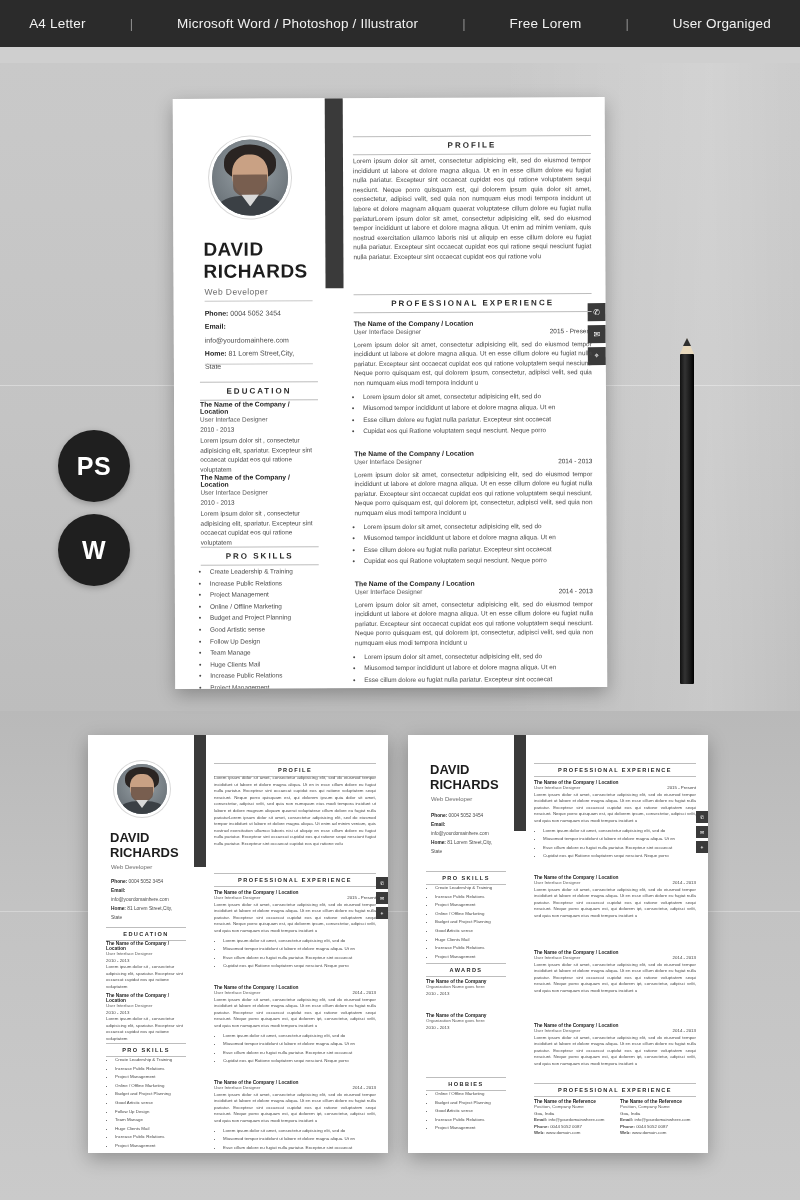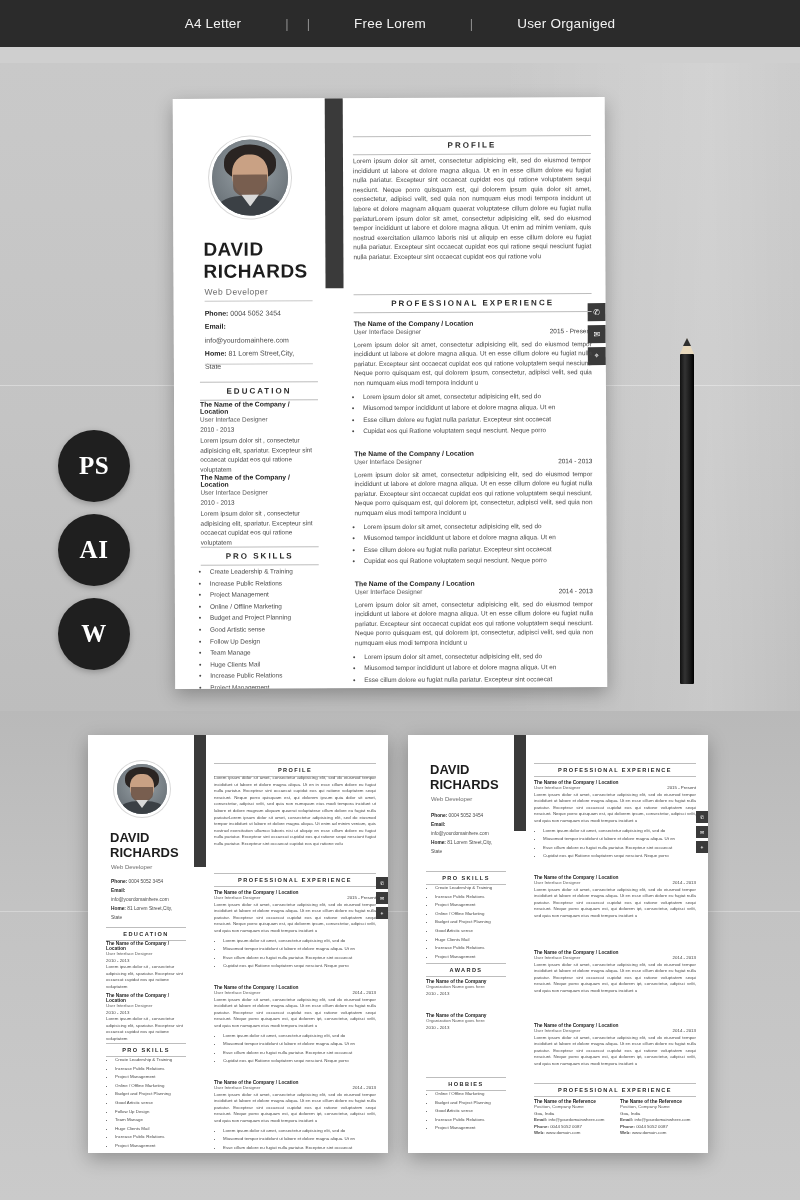--- a/index.html
+++ b/index.html
@@ -39,21 +39,21 @@
   .lower {
     position:absolute; left:0; top:711px; width:800px; height:489px;
     background: linear-gradient(180deg,#b9b9b9 0%,#c3c3c3 40%,#cacaca 100%);
   }
   .lower .floorline {
     position:absolute; left:0; top:200px; width:100%; height:1px;
     background: rgba(255,255,255,.30);
   }
 
   
-  .badges { position:absolute; left:58px; top:430px;font-family:Liberation Serif, serif; }
+  .badges { position:absolute; left:58px; top:430px; }
   .badge {
     width:72px; height:72px; border-radius:50%;
     background:#1f1f1f; color:#fff;
     display:flex; align-items:center; justify-content:center;
     font-size:25px; font-weight:bold; letter-spacing:.5px;
     margin-bottom:12px;
     box-shadow: 0 2px 6px rgba(0,0,0,.25);
   }
 
   
@@ -156,20 +156,21 @@
   .date { color:#3b3b3b; }
   ul.plain { margin:0; padding-left:9px; }
   ul.plain li { margin-bottom:2px; color:#4a4a4a; }
 </style>
 </head>
 <body>
 
 <div class="topbar">
   <span class="item">A4 Letter</span>
   <span class="sep">|</span>
+  <span class="item">Microsoft Word / Photoshop / Illustrator</span>
   <span class="sep">|</span>
   <span class="item">Free Lorem</span>
   <span class="sep">|</span>
   <span class="item">User Organiged</span>
 </div>
 
 <div class="hero">
   <div class="floorline"></div>
   <div class="vsheen"></div>
 </div>
@@ -180,23 +181,20 @@
 
 <div class="pencil">
   <div class="tip"></div>
   <div class="lead"></div>
   <div class="body"></div>
 </div>
 
 <div class="badges">
   <div class="badge">
       <span>PS</span>
-    </div>
-  <div class="badge">
-      <span>AI</span>
     </div>
   <div class="badge">
       <span>W</span>
     </div>
 </div>
 
 <div class="page big">
 
   <div class="col-left"></div>
   <div class="dark-strip"></div>

